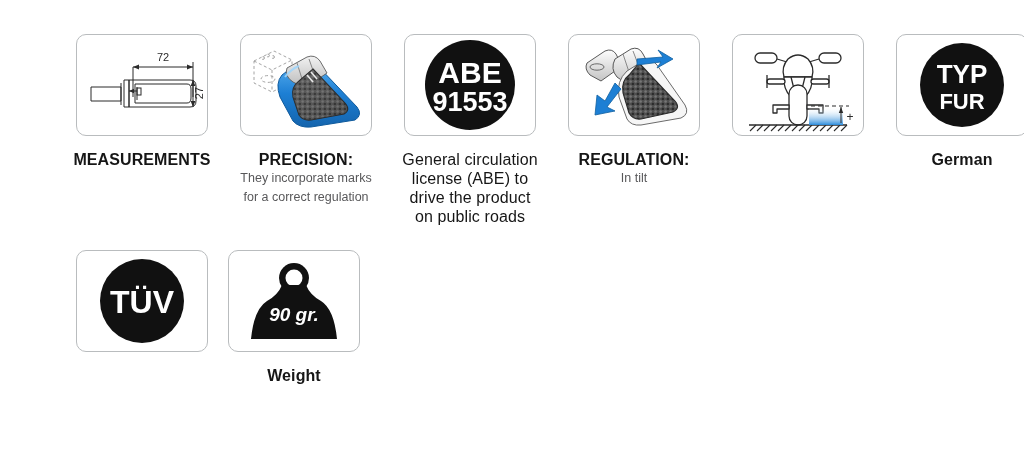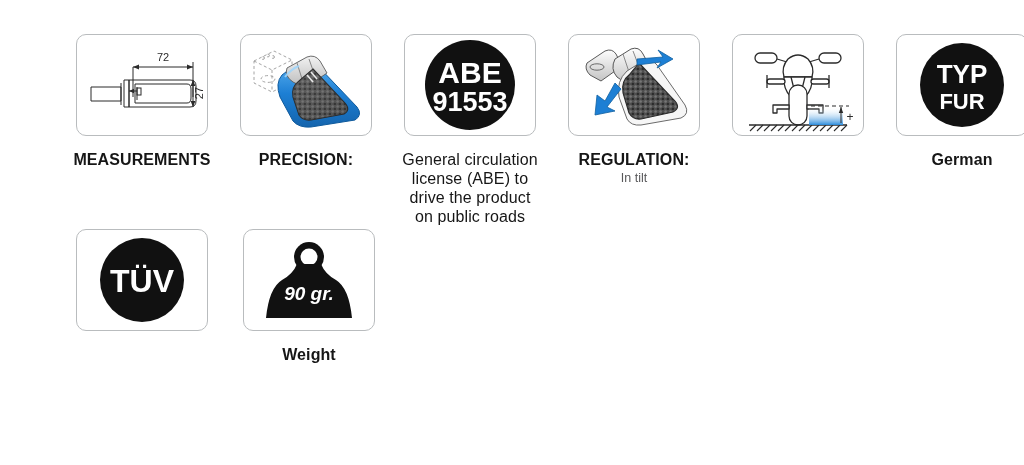--- a/index.html
+++ b/index.html
@@ -15,25 +15,25 @@
     position:absolute;
     left:44px; top:34px;
     width:948px;
     display:grid;
     grid-template-columns:repeat(6,132px);
     column-gap:32px;
     row-gap:0px;
   }
   .row2{
     position:absolute;
-    left:44px; top:229px;
+    left:44px; top:250px;
     width:948px;
     display:grid;
     grid-template-columns:repeat(6,132px);
-    column-gap:35px;
+    column-gap:20px;
   }
 
   .feature{
     width:132px;
     display:flex;
     flex-direction:column;
     align-items:center;
   }
 
   .card{
@@ -157,20 +157,21 @@
           <g stroke="#e9e9e9" stroke-width="1.6">
             <line x1="66" y1="40" x2="72" y2="47"></line>
             <line x1="70" y1="37" x2="76" y2="44"></line>
           </g>
 
           <path d="M44,42 Q50,34 58,31" fill="none" stroke="#9ed5fb" stroke-width="2" opacity="0.85"></path>
         </svg>
       </div>
       <div class="caption">
         <span class="cap-title">PRECISION:</span>
+        <span class="cap-sub">They incorporate marks for a correct regulation</span>
       </div>
     </div>
 
     <div class="feature">
       <div class="card">
         <svg width="130" height="100" viewBox="0 0 130 100">
           <circle cx="65" cy="50" r="45" fill="#111111"></circle>
           <text x="65" y="48" text-anchor="middle" font-family="'Liberation Sans',sans-serif" font-size="30" font-weight="bold" fill="#ffffff">ABE</text>
           <text x="65" y="76" text-anchor="middle" font-family="'Liberation Sans',sans-serif" font-size="27" font-weight="bold" fill="#ffffff">91553</text>
         </svg>

